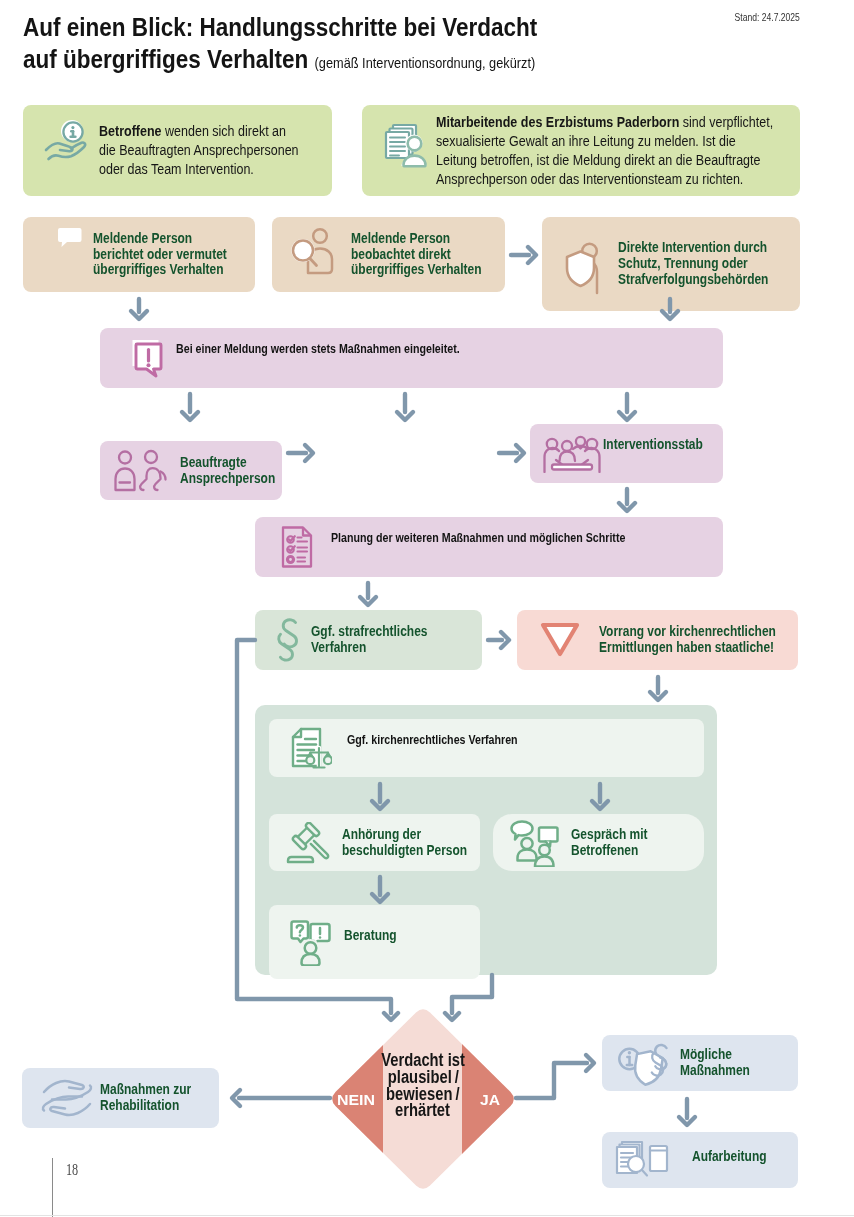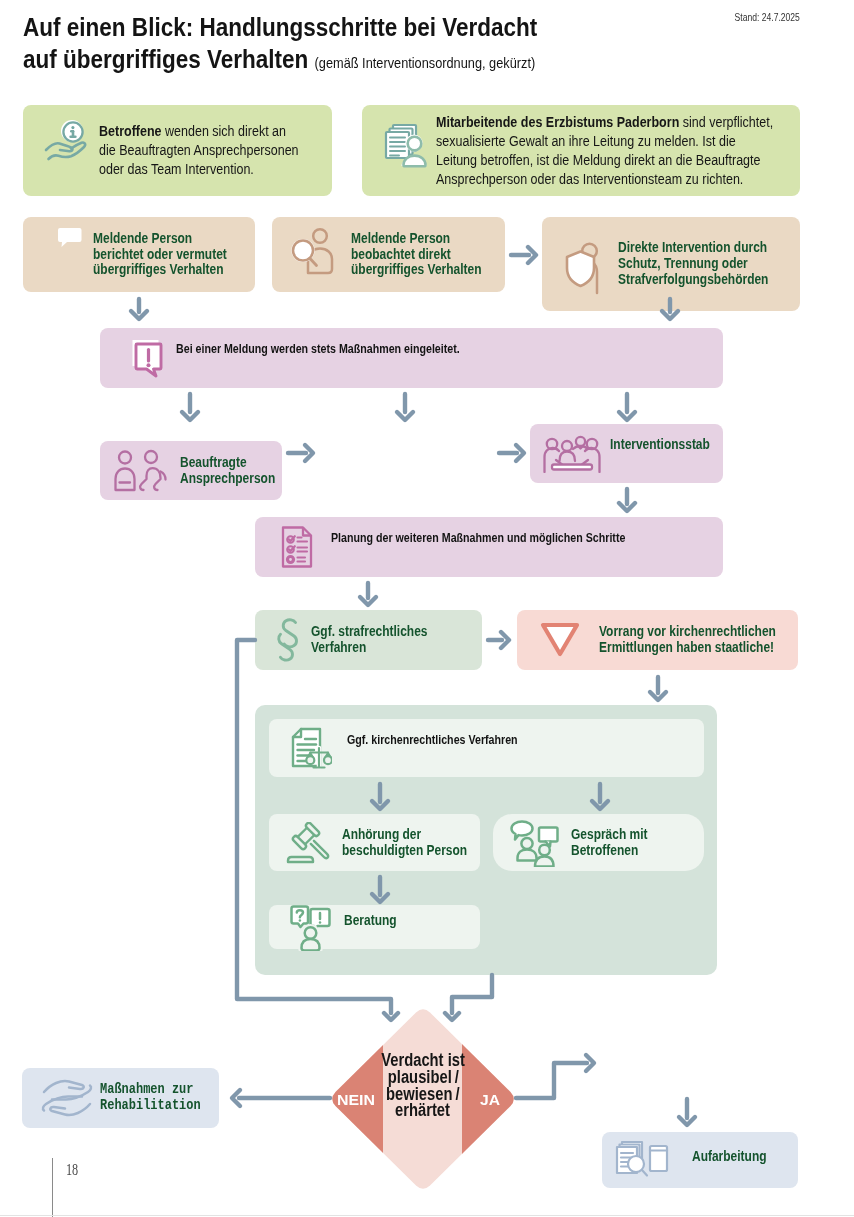--- a/index.html
+++ b/index.html
@@ -156,21 +156,21 @@
         <circle cx="38.5" cy="6.5" r="4.6"></circle>
         <path d="M31,14 C33,12 35.5,11 38.5,11 C41.5,11 44,12 46,14"></path>
         <path d="M36.5,11.2 L38.5,13.5 L40.5,11.2"></path>
         <circle cx="50" cy="9" r="5.2"></circle>
         <path d="M57.5,37 V22 C57.5,16 53.5,13 49.5,13 C46.5,13 44.5,14 43,16"></path>
         <path d="M14,25 L20,29.5 M46,25 L40,29.5"></path>
         <rect x="10" y="29.5" width="40" height="5" rx="2" fill="#fff"></rect>
       </g>
     </svg>
       </div>
-    <div class="lbl" style="margin-left:8px;margin-top:-17px;text-align:right;"><span class="sx">Interventionsstab</span></div>
+    <div class="lbl" style="margin-left:1px;margin-top:-17px;text-align:right;"><span class="sx">Interventionsstab</span></div>
   </div>
 
   <div class="box pk" style="left:255px;top:517px;width:468px;height:60px;">
     <div class="ic" id="icChecklist" style="margin-left:24px;">
         <svg width="36" height="44" viewBox="0 0 36 44">
       <path d="M4,2.5 H24 L32,10.5 V41.5 H4 Z" fill="none" stroke="#bf6ba4" stroke-width="2.3" stroke-linejoin="round"></path>
       <path d="M24,2.5 V10.5 H32" fill="none" stroke="#bf6ba4" stroke-width="2.3" stroke-linejoin="round"></path>
       <g fill="none" stroke="#bf6ba4" stroke-width="2.1">
         <circle cx="11.5" cy="14.5" r="3.3"></circle>
             <path d="M9.8,14.3 L11.4,16 L15.8,11.2" stroke-width="2.2" stroke-linecap="round" stroke-linejoin="round"></path>
@@ -261,21 +261,21 @@
         <path d="M47.5,22.5 L47,27.5 L42.5,22.5" fill="#fff"></path>
         <circle cx="24" cy="24.5" r="5.6"></circle>
         <path d="M14.5,41.5 V39 C14.5,33.5 18.5,30.5 24,30.5 C29.5,30.5 33.5,33.5 33.5,39 V41.5 Z"></path>
         <circle cx="41.5" cy="31" r="5.3" fill="#eef4ef"></circle>
         <path d="M32,47.5 C32,40.5 36,37.5 41.5,37.5 C47,37.5 50.5,40.5 50.5,47.5 Z" fill="#eef4ef"></path>
       </g>
     </svg>
       </div>
     <div class="lbl" style="margin-left:12px;"><span class="sx">Gespräch mit<br>Betroffenen</span></div>
   </div>
-  <div class="box inner" style="left:269px;top:905px;width:211px;height:44px;">
+  <div class="box inner" style="left:269px;top:905px;width:211px;height:74px;">
     <div class="ic" id="icAdvice" style="margin-left:21px;">
         <svg width="42" height="47" viewBox="0 0 42 47">
       <g fill="none" stroke="#6fae88" stroke-width="2.5" stroke-linecap="round" stroke-linejoin="round">
         <path d="M1.5,4.5 Q1.5,2.5 3.5,2.5 H16 Q18,2.5 18,4.5 V17.5 Q18,19.5 16,19.5 H13.5 L10.5,23 L8,19.5 H3.5 Q1.5,19.5 1.5,17.5 Z" fill="#fff"></path>
         <path d="M20.5,7 Q20.5,5 22.5,5 H37.5 Q39.5,5 39.5,7 V20 Q39.5,22 37.5,22 H27.5 L24.5,25.5 L24,22 H22.5 Q20.5,22 20.5,20 Z" fill="#fff"></path>
         <path d="M6.8,8.6 C6.8,5.4 13,5.4 13,8.6 C13,11 9.9,10.8 9.9,13.2"></path>
         <path d="M9.9,16.4 V16.6"></path>
         <path d="M30,9 V15"></path>
             <path d="M30,18.4 V18.6"></path>
       </g>
@@ -312,21 +312,41 @@
     <div class="ic" id="icWaves" style="margin-left:16px;margin-right:-8px;">
         <svg width="58" height="50" viewBox="0 0 58 50">
       <g fill="none" stroke="#a2b5cd" stroke-width="2.5" stroke-linecap="round" stroke-linejoin="round">
         <path d="M6,19 C13,11 23,6.5 31,8.5 L44,12 C47,13 46,16.5 42,16 L31,14.5"></path>
         <path d="M52,12.5 C54,14 53,17 50,19 C43,23.5 35,26.5 28,26.5 L14,26.5"></path>
         <path d="M52,31 C45,39 35,43.5 27,41.5 L14,38 C11,37 12,33.5 16,34 L27,35.5"></path>
         <path d="M6,37.5 C4,36 5,33 8,31 C15,26.5 23,23.5 30,23.5 L44,23.5"></path>
       </g>
     </svg>
       </div>
-    <div class="lbl" style="margin-left:12px;font-family:Liberation Mono, monospace;"><span class="sx">Maßnahmen zur<br>Rehabilitation</span></div>
+    <div class="lbl" style="margin-left:12px;"><span class="sx">Maßnahmen zur<br>Rehabilitation</span></div>
+  </div>
+  <div class="box bl" style="left:602px;top:1035px;width:196px;height:56px;">
+    <div class="ic" id="icShieldPara" style="margin-left:14px;">
+        <svg width="56" height="52" viewBox="0 0 56 52">
+      <g fill="none" stroke="#a2b5cd" stroke-width="2.5" stroke-linecap="round" stroke-linejoin="round">
+        <circle cx="13.5" cy="22" r="10.2"></circle>
+        <path d="M13.5,20 V28"></path>
+            <path d="M10.8,28 H16.2"></path>
+            <path d="M11.3,20 H13.5"></path>
+        <circle cx="13.4" cy="15.8" r="1.7" fill="#a2b5cd" stroke="none"></circle>
+        <path d="M50.5,11 C48.5,7.5 43.5,7 41,9.5 C38,12.5 39,17 42.5,19 L47.5,22 C51,24.3 51.2,29 48.2,31.2 C45.2,33.3 40.8,32.3 39.3,29.3"></path>
+        <g transform="rotate(9 32 31)">
+          <path d="M19,19 L32,14 L45,19 V30 C45,39.5 39,45 32,48 C25,45 19,39.5 19,30 Z" fill="#fff"></path>
+        </g>
+        <path d="M44,20.5 L47.5,22 C51,24.3 51.2,29 48.2,31.2 C45.2,33.3 40.8,32.3 39.3,29.3" stroke-width="2.3"></path>
+        <path d="M37.5,16 C35,19 36,23.5 39.5,25.5 L44.5,28.5 C48,30.8 47.8,35.5 44.8,37.5 C41.8,39.5 37.3,38.5 35.8,35.5" stroke-width="2.3"></path>
+      </g>
+    </svg>
+      </div>
+    <div class="lbl" style="margin-left:8px;"><span class="sx">Mögliche<br>Maßnahmen</span></div>
   </div>
   <div class="box bl" style="left:602px;top:1132px;width:196px;height:56px;">
     <div class="ic" id="icSearch" style="margin-left:12px;">
         <svg width="58" height="44" viewBox="0 0 58 44">
       <g fill="none" stroke="#a2b5cd" stroke-width="2.2" stroke-linejoin="round" stroke-linecap="round">
         <rect x="8" y="4" width="20" height="26" fill="#fff"></rect>
         <rect x="5.5" y="6.5" width="20" height="26" fill="#fff"></rect>
         <rect x="3" y="9" width="20" height="26" fill="#fff"></rect>
         <path d="M7,15 H19"></path>
             <path d="M7,19.5 H19"></path>

